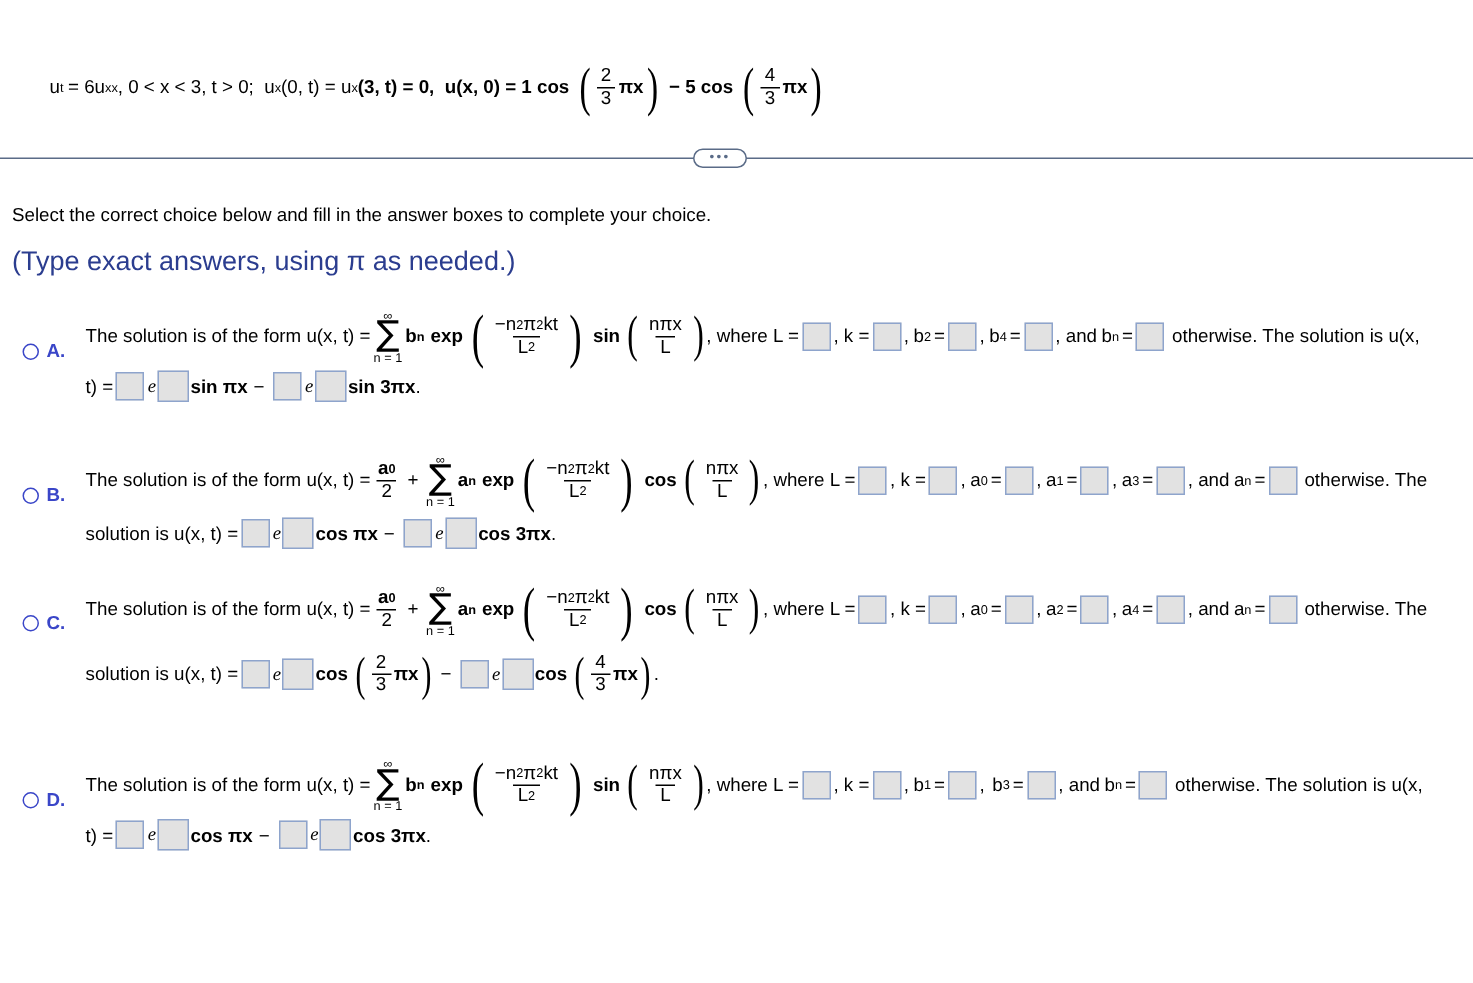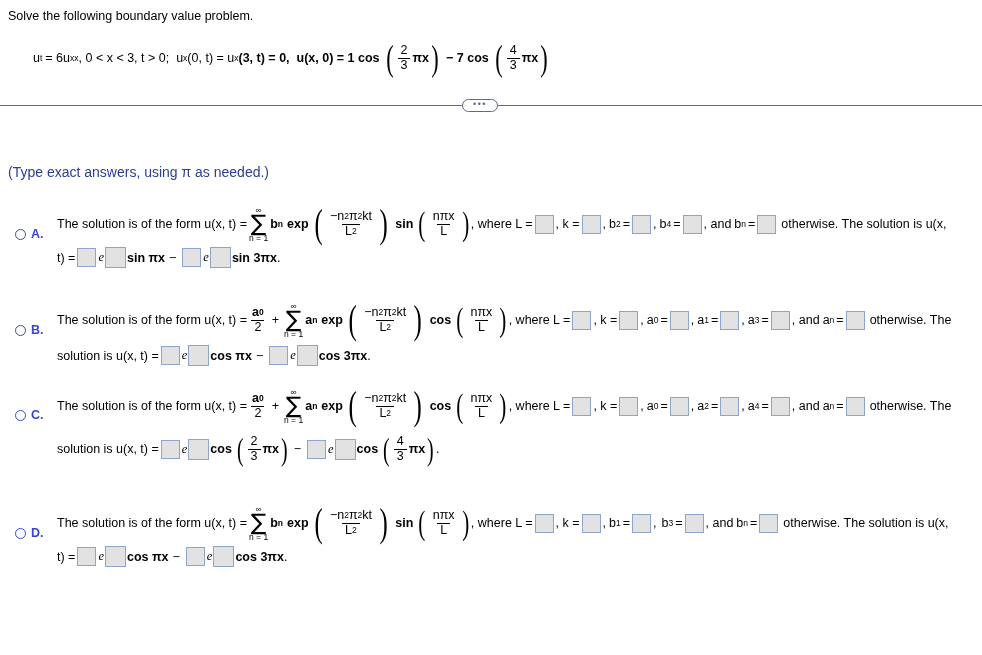--- a/index.html
+++ b/index.html
@@ -131,21 +131,21 @@
   .select-line {
     position: absolute;
     left: 8px;
     top: 136px;
     font-size: 12.5px;
   }
   .type-line {
     position: absolute;
     left: 8px;
     top: 164px;
-    font-size: 14px;
+    font-size: 18px;
     color: #2b3d8f;
   }
 
   
   .choice { position: absolute; left: 0; width: 982px; }
   .radio-wrap {
     position: absolute;
     left: 15px;
     display: flex;
     align-items: center;
@@ -165,52 +165,52 @@
   .choice-body { position: absolute; left: 57px; }
   .line2 { position: absolute; left: 57px; }
 
   .nowrapline { white-space: nowrap; }
 </style>
 </head>
 <body>
 
 <div class="page">
 
-  <div class="prompt">Solve the following boundary value problem.</div>
 
   <div class="equation mathrow">
     <span class="tx">u</span>
       <span class="sub">t</span>
     <span class="tx" style="margin-left:3px">= 6u</span>
       <span class="sub">xx</span>
     <span class="tx">, 0 &lt; x &lt; 3, t &gt; 0;  u</span>
       <span class="sub">x</span>
     <span class="tx">(0, t) = u</span>
       <span class="sub">x</span>
     <span class="tx bold">(3, t) = 0,  u(x, 0) = 1 cos</span>
     <span class="paren" style="font-size:36px;margin-left:4px">(</span>
     <span class="frac" style="font-size:12.5px">
       <span class="num">2</span>
       <span class="den">3</span>
     </span>
     <span class="tx bold">πx</span>
     <span class="paren" style="font-size:36px">)</span>
-    <span class="tx bold" style="margin-left:5px">− 7 cos</span>
+    <span class="tx bold" style="margin-left:5px">− 5 cos</span>
     <span class="paren" style="font-size:36px;margin-left:4px">(</span>
     <span class="frac" style="font-size:12.5px">
       <span class="num">4</span>
       <span class="den">3</span>
     </span>
     <span class="tx bold">πx</span>
     <span class="paren" style="font-size:36px">)</span>
   </div>
 
   <div class="divider"></div>
   <div class="pill">•••</div>
 
+  <div class="select-line">Select the correct choice below and fill in the answer boxes to complete your choice.</div>
   <div class="type-line">(Type exact answers, using π as needed.)</div>
 
   <div class="choice" style="top:0">
     <div class="radio-wrap" style="top:227px">
       <span class="radio"></span>
       <span>A.</span>
     </div>
     <div class="choice-body mathrow nowrapline" style="top:205px">
       <span class="tx">The solution is of the form u(x, t) =</span>
       <span class="sum">

